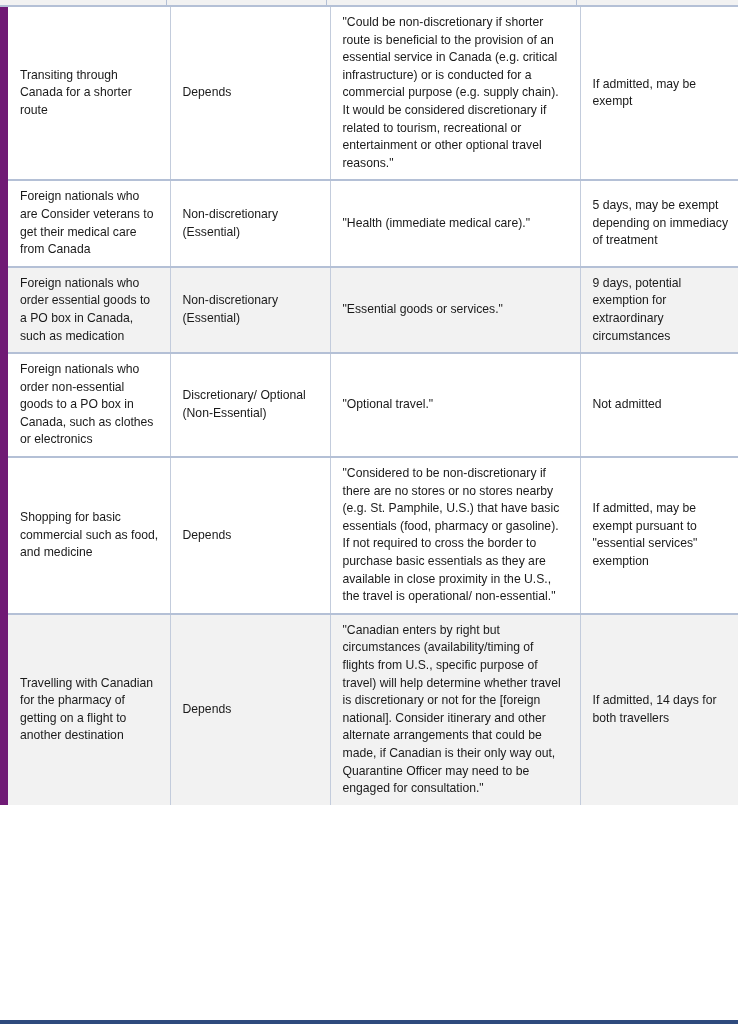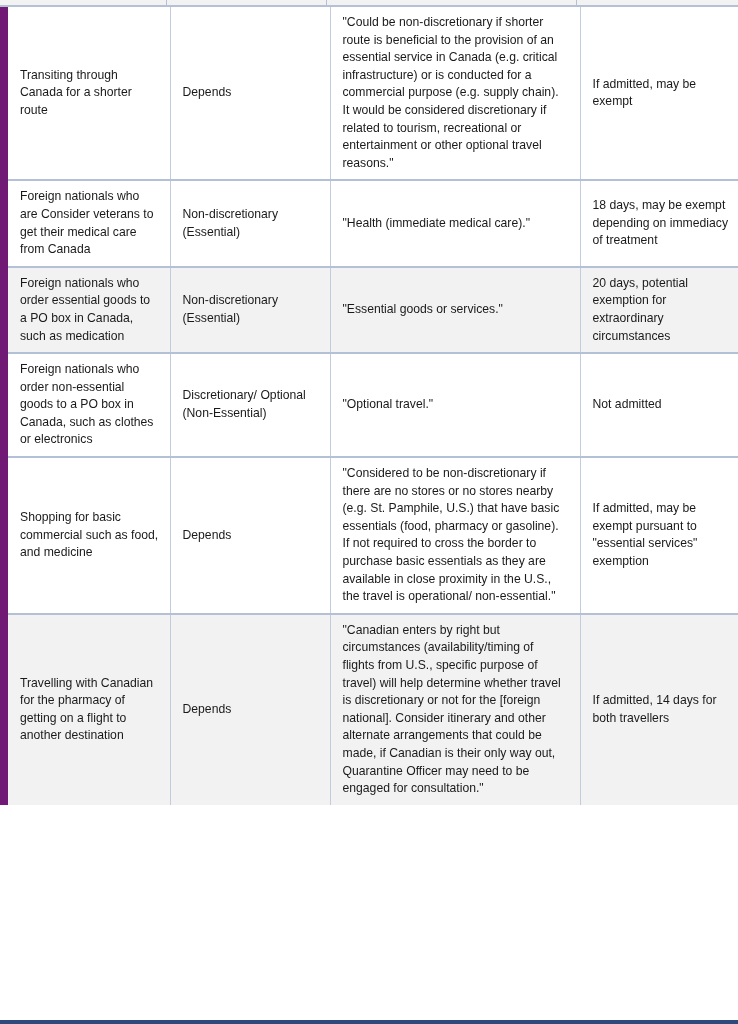--- a/index.html
+++ b/index.html
@@ -133,35 +133,35 @@
           <td class="first">
             <span class="cell-text">Foreign nationals who are Consider veterans to get their medical care from Canada</span>
           </td>
           <td>
             <span class="cell-text">Non-discretionary (Essential)</span>
           </td>
           <td>
             <span class="cell-text">"Health (immediate medical care)."</span>
           </td>
           <td class="last">
-            <span class="cell-text">18 days, may be exempt depending on immediacy of treatment</span>
+            <span class="cell-text">5 days, may be exempt depending on immediacy of treatment</span>
           </td>
         </tr>
         <tr class="shaded">
           <td class="first">
             <span class="cell-text">Foreign nationals who order essential goods to a PO box in Canada, such as medication</span>
           </td>
           <td>
             <span class="cell-text">Non-discretionary (Essential)</span>
           </td>
           <td>
             <span class="cell-text">"Essential goods or services."</span>
           </td>
           <td class="last">
-            <span class="cell-text">20 days, potential exemption for extraordinary circumstances</span>
+            <span class="cell-text">9 days, potential exemption for extraordinary circumstances</span>
           </td>
         </tr>
         <tr>
           <td class="first">
             <span class="cell-text">Foreign nationals who order non-essential goods to a PO box in Canada, such as clothes or electronics</span>
           </td>
           <td>
             <span class="cell-text">Discretionary/ Optional (Non-Essential)</span>
           </td>
           <td>

